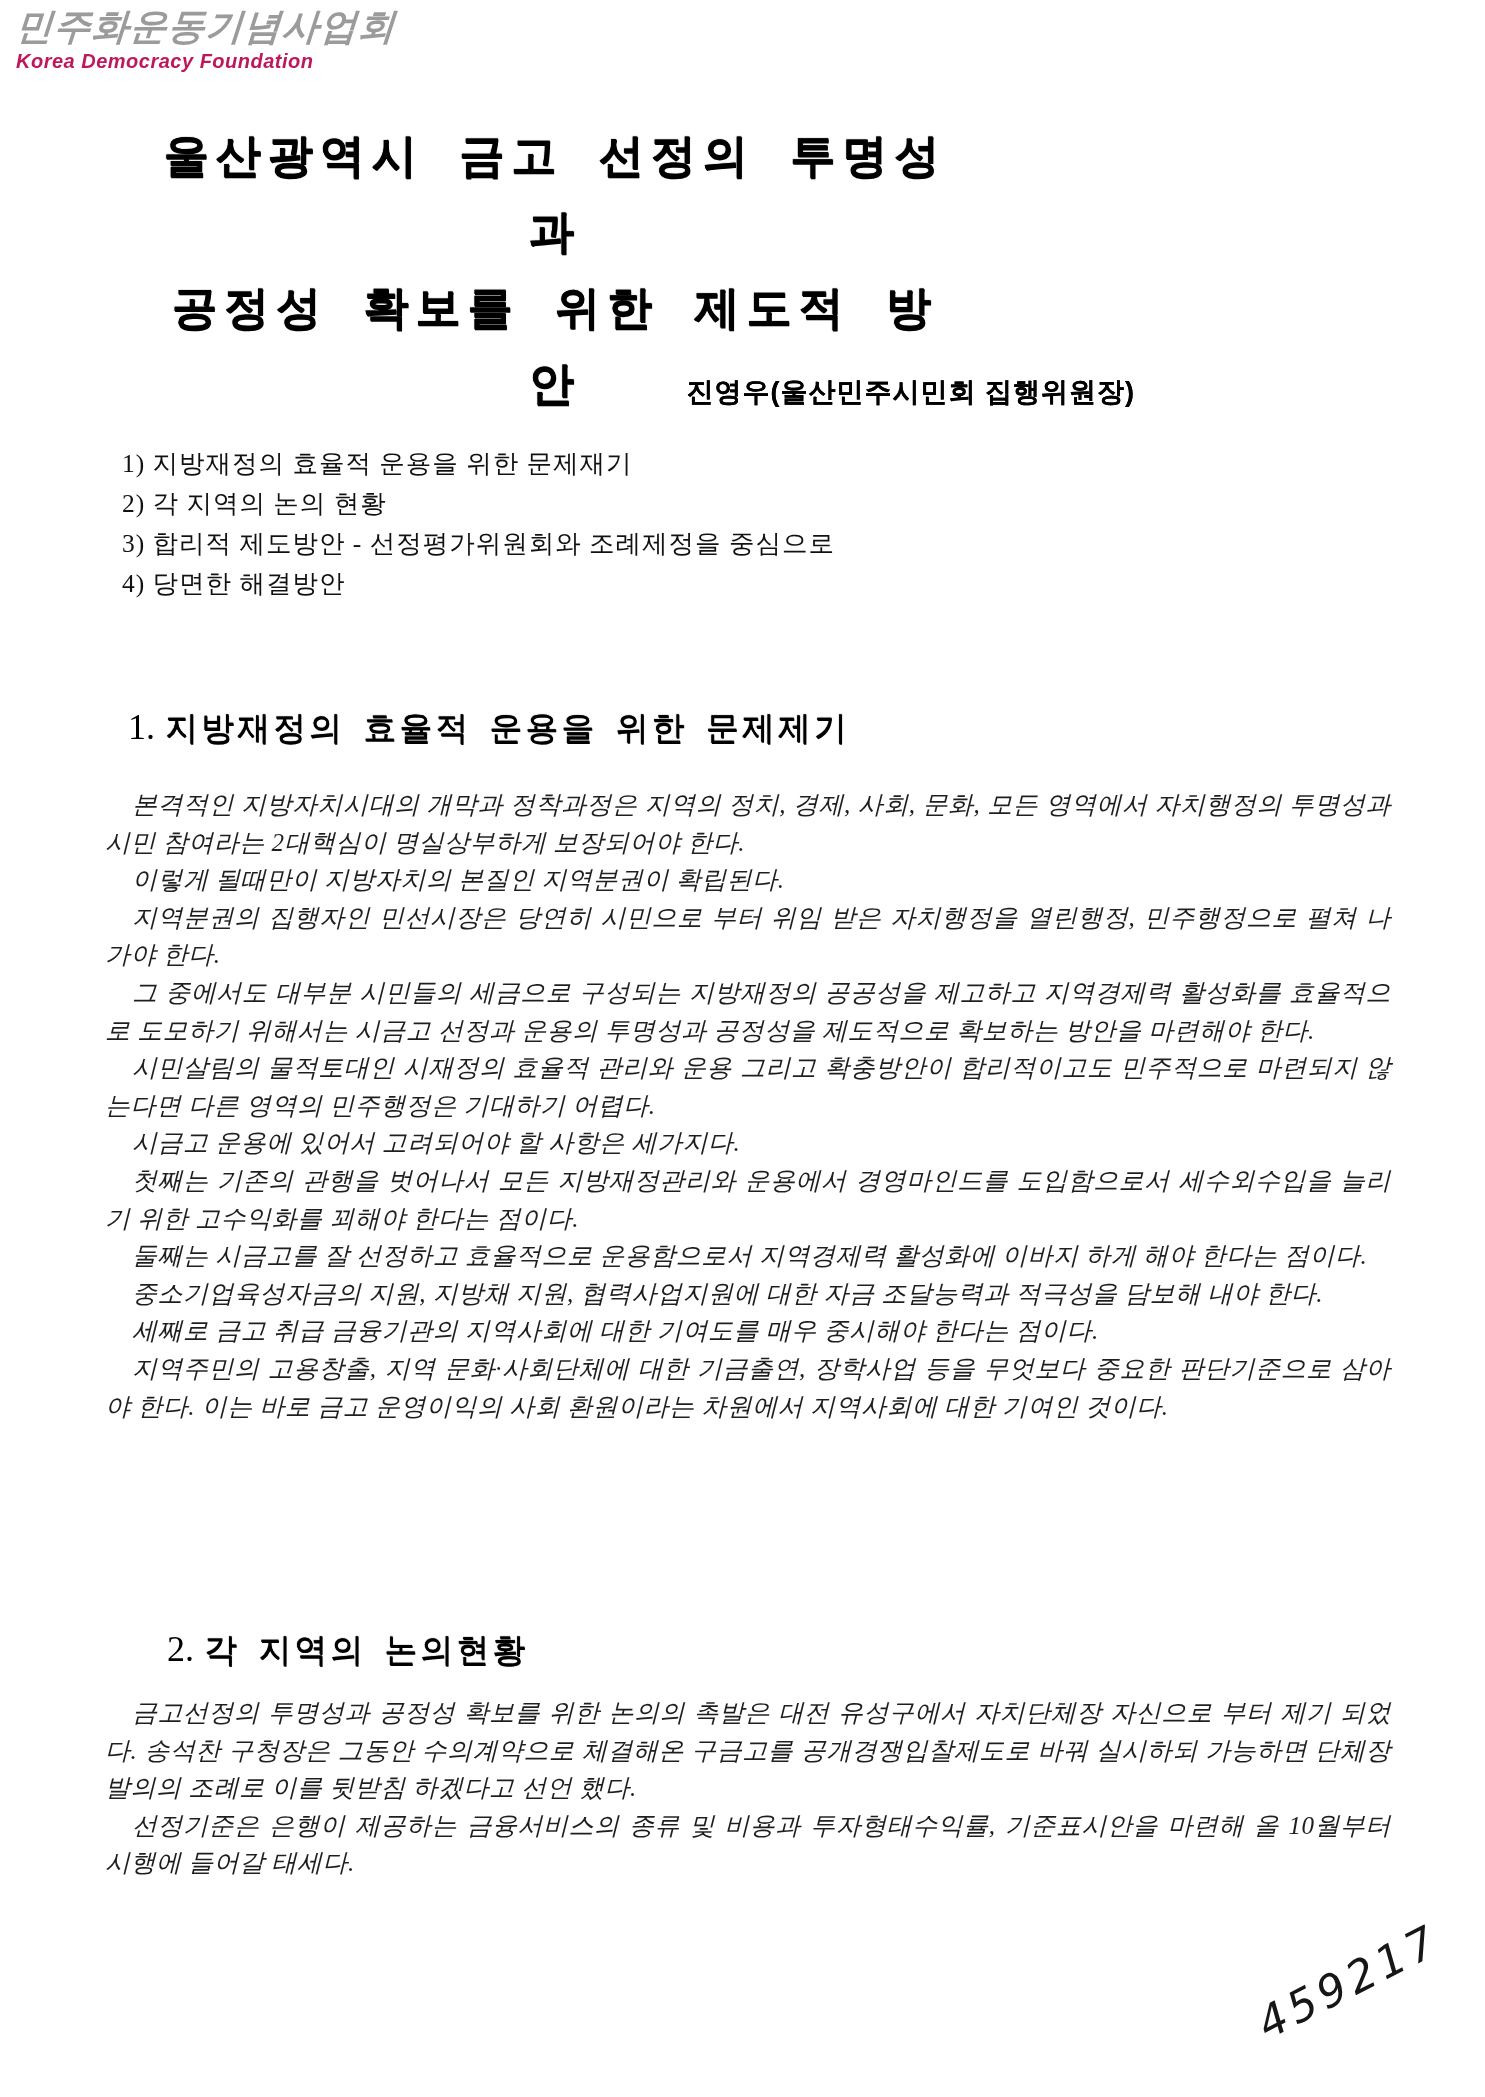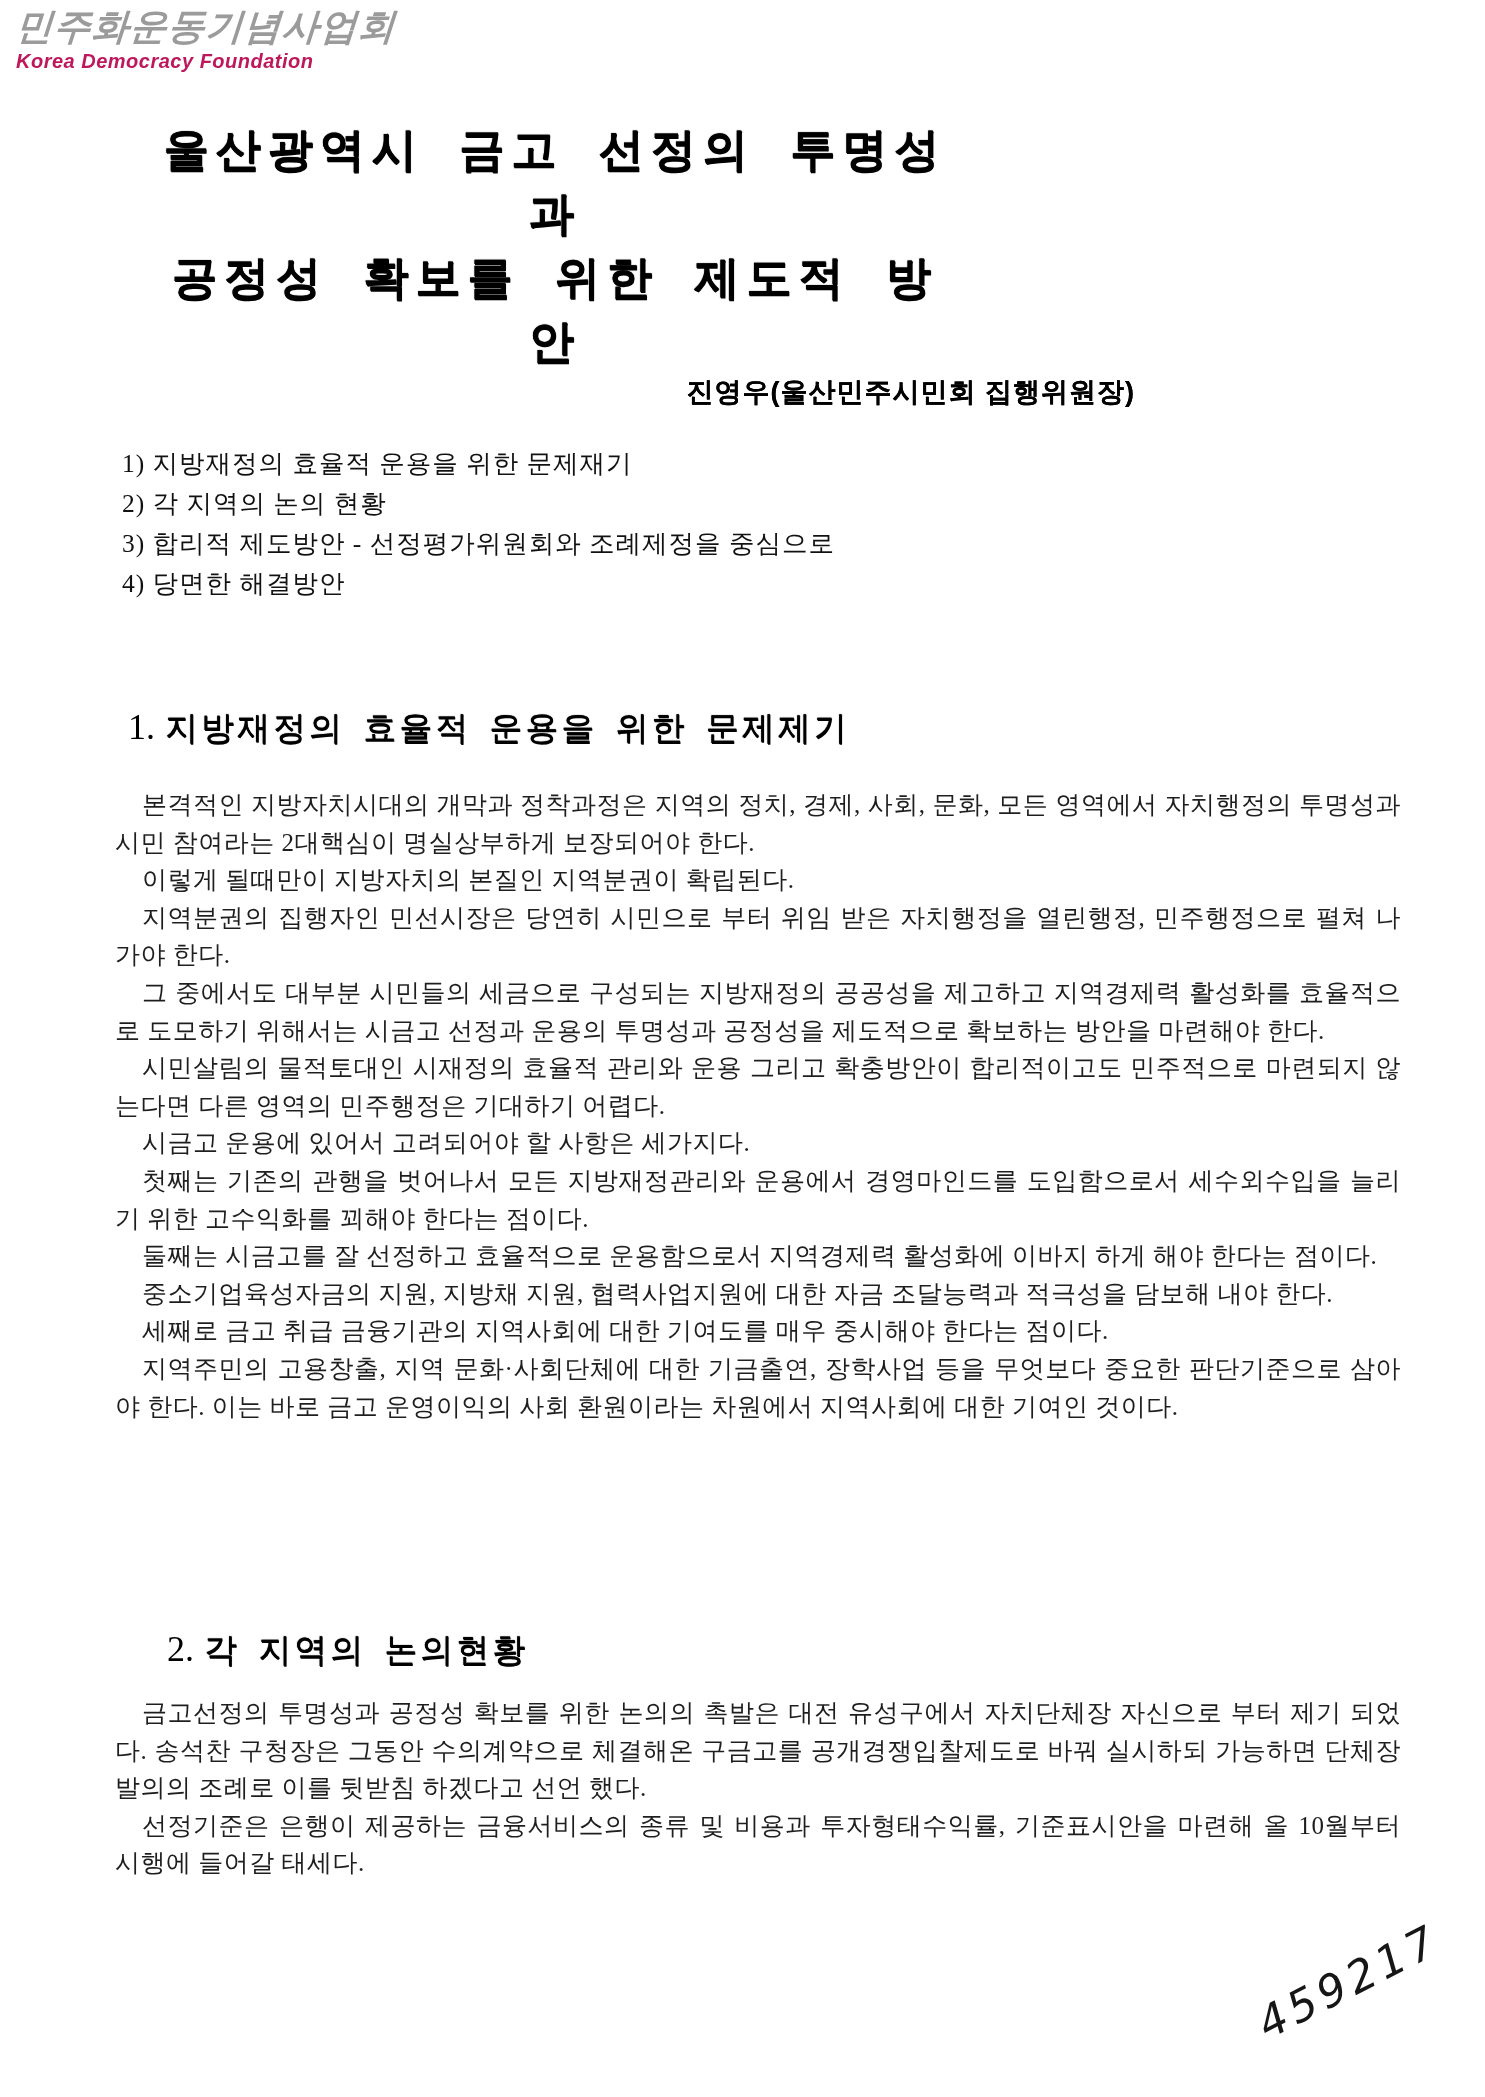--- a/index.html
+++ b/index.html
@@ -48,21 +48,21 @@
   
   .doc-title {
     position: absolute;
     left: 150px;
     top: 118px;
     width: 810px;
     text-align: center;
     font-family: "Liberation Sans", sans-serif;
     font-weight: 900;
     font-size: 45px;
-    line-height: 64px;
+    line-height: 76px;
     color: #000;
     letter-spacing: 7px;
     word-spacing: 16px;
     text-shadow: 0 0 1px #000, 0.5px 0.5px 0 #000;
   }
 
   
   .author {
     position: absolute;
     right: 350px;
@@ -107,27 +107,28 @@
     letter-spacing: 3px;
     word-spacing: 6px;
     text-shadow: 0 0 1px #000, 0.5px 0.5px 0 #000;
   }
   #sec1-heading { left: 128px; top: 706px; }
   #sec2-heading { left: 167px; top: 1628px; text-align: center; }
 
   
   .body-block {
     position: absolute;
-    left: 115px;
+    left: 105px;
     width: 1286px;
     font-size: 25px;
     line-height: 37.6px;
     text-align: justify;
     color: #1e1e1e;
     letter-spacing: 0.5px;
+    font-style: italic;
   }
   #sec1-body { top: 786px; }
   #sec2-body { top: 1694px; }
   .body-block p {
     margin: 0;
     text-indent: 27px;
   }
 
   
   .handwritten {

